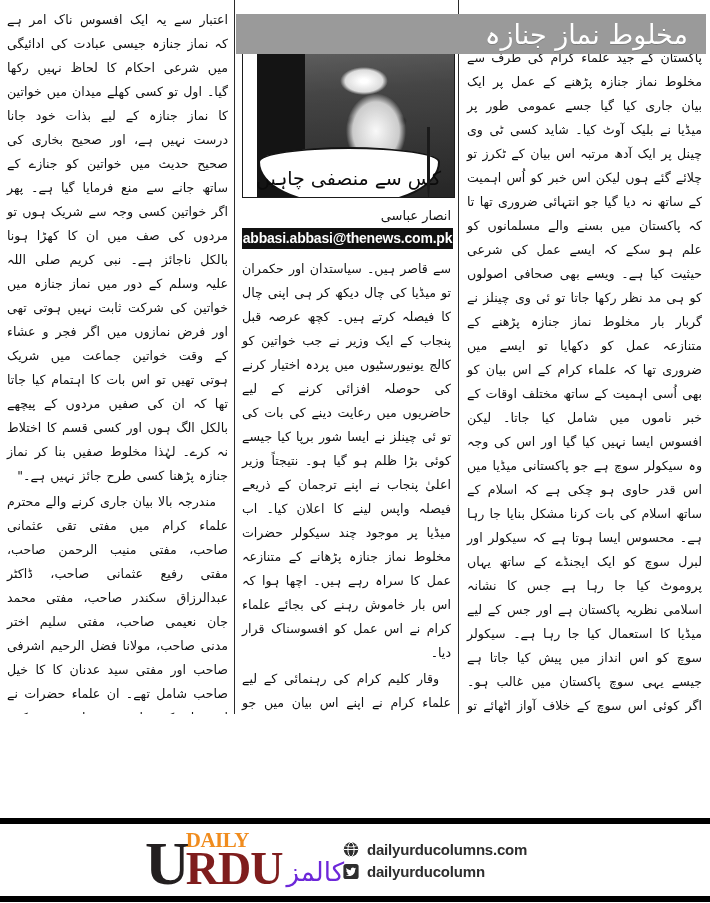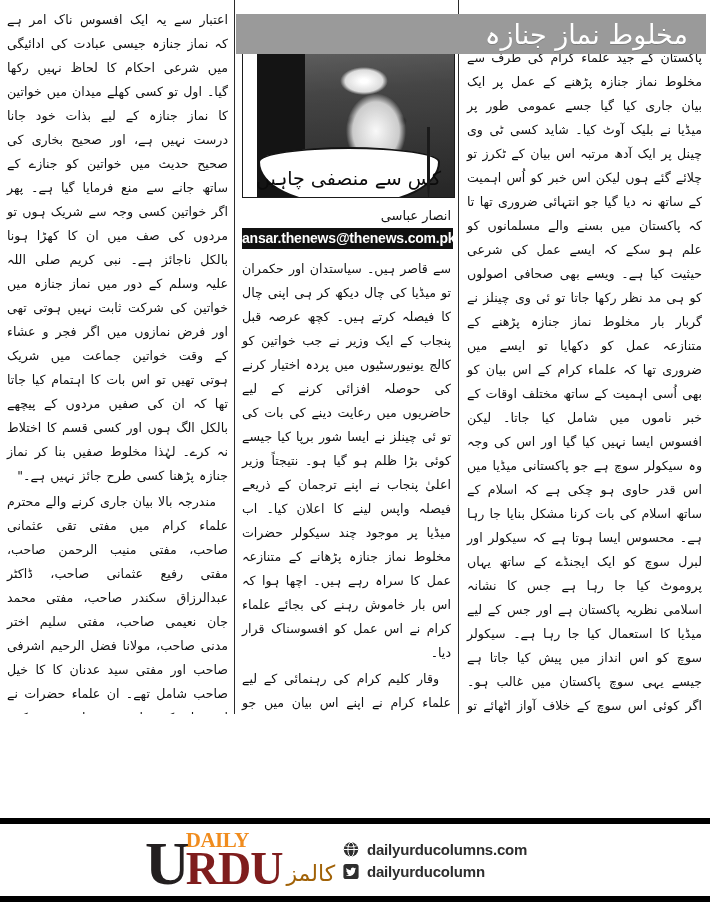--- a/index.html
+++ b/index.html
@@ -234,22 +234,22 @@
   }
   #logo-rdu {
     font-family: "Liberation Serif", serif;
     font-size: 46px;
     font-weight: bold;
     color: #7f1d1d;
     letter-spacing: -1px;
     line-height: 0.86;
   }
   #logo-urdu-script {
-    font-size: 22px;
-    color: #a16207;
+    font-size: 26px;
+    color: #6d28d9;
     direction: rtl;
     margin-left: 4px;
     margin-bottom: 4px;
     line-height: 1;
   }
 
   #footer-social {
     position: absolute;
     left: 343px;
     top: 50%;
@@ -303,21 +303,21 @@
             <rect x="2" y="0" width="3" height="58" fill="#1a1a1a"></rect>
             <polygon points="2,58 5,58 3.5,74" fill="#1a1a1a"></polygon>
           </svg>
 
           <div id="column-ribbon">
             <span id="column-ribbon-text">کس سے منصفی چاہیں</span>
           </div>
         </div>
 
         <div id="author-name">انصار عباسی</div>
-        <div id="author-email">ansar.thenews@thenews.com.pk</div>
+        <div id="author-email">abbasi.abbasi@thenews.com.pk</div>
       </div>
 
       <div class="urdu-body">
         <p>سے قاصر ہیں۔ سیاستدان اور حکمران تو میڈیا کی چال دیکھ کر ہی اپنی چال کا فیصلہ کرتے ہیں۔ کچھ عرصہ قبل پنجاب کے ایک وزیر نے جب خواتین کو کالج یونیورسٹیوں میں پردہ اختیار کرنے کی حوصلہ افزائی کرنے کے لیے حاضریوں میں رعایت دینے کی بات کی تو ئی چینلز نے ایسا شور برپا کیا جیسے کوئی بڑا ظلم ہو گیا ہو۔ نتیجتاً وزیر اعلیٰ پنجاب نے اپنے ترجمان کے ذریعے فیصلہ واپس لینے کا اعلان کیا۔ اب میڈیا پر موجود چند سیکولر حضرات مخلوط نماز جنازہ پڑھانے کے متنازعہ عمل کا سراہ رہے ہیں۔ اچھا ہوا کہ اس بار خاموش رہنے کی بجائے علماء کرام نے اس عمل کو افسوسناک قرار دیا۔</p>
         <p class="indent">وقار کلیم کرام کی رہنمائی کے لیے علماء کرام نے اپنے اس بیان میں جو اس کالم میں شامل کر رہا ہوں اس کو اُن کی بات زیادہ سے زیادہ کو راہنمائی کے ساتھ وضاحت کرنا سب کے لیے شرعی مسئلہ کی وضاحت کرنا اس لیے ضروری سمجھا کہ ایک واقعہ ہوا ہے تو کل کوئی اسے لطف نظر پیش نہ کرے کہ علماء کے ساتھ وضاحت بھی کی:</p>
 
       </div>
     </div>
 
     <div class="col" id="col-right">

